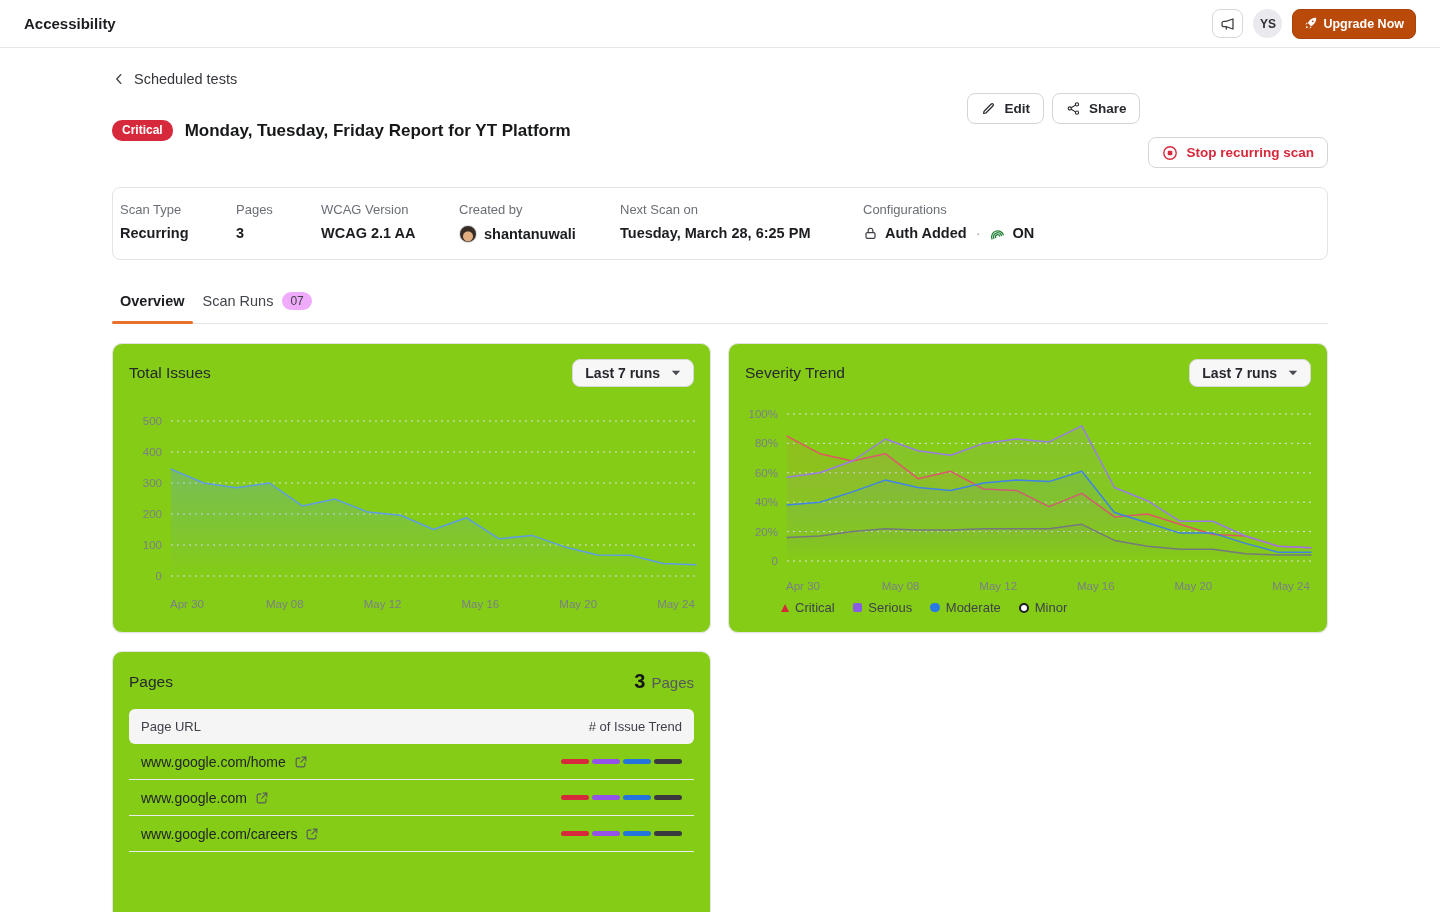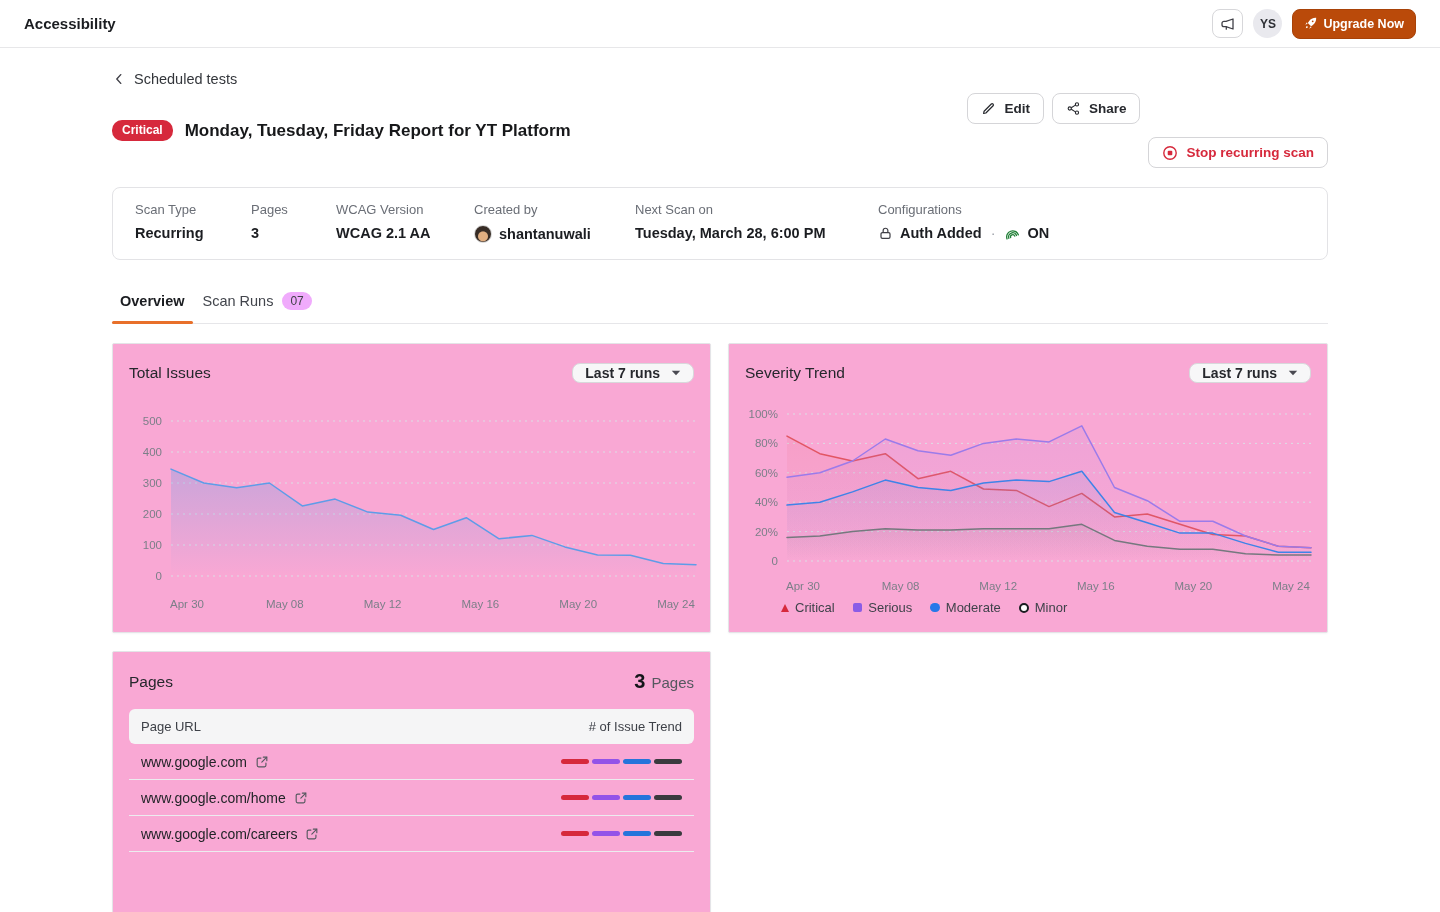--- a/index.html
+++ b/index.html
@@ -12,36 +12,36 @@
 .upgrade-btn { height:30px; padding:0 11px; border-radius:8px; background:#BA4A0A; border:1px solid #A84208; color:#fff; font-size:12.5px; font-weight:700; display:flex; align-items:center; gap:6px; }
 main { padding:23px 112px 0; }
 .breadcrumb { display:flex; align-items:center; gap:8px; font-size:14.5px; font-weight:500; color:#33363B; }
 .title-row { margin-top:6px; display:flex; align-items:center; justify-content:space-between; }
 .title-left { display:flex; align-items:center; gap:12px; }
 .badge-critical { background:#D6293C; color:#fff; font-size:12px; font-weight:700; padding:3px 10px 4px; border-radius:10px; }
 .page-title { font-size:17px; font-weight:700; color:#17181A; }
 .title-actions { display:flex; gap:8px;padding-left:28px; }
 .btn { height:31px; display:flex; align-items:center; gap:8px; padding:0 13px; background:#fff; border:1px solid #D5D5D8; border-radius:8px; font-size:13.5px; font-weight:700; color:#27292E; }
 .btn-danger { color:#D6293C;margin-top:44px; }
-.info-card { margin-top:19px; border:1px solid #E3E3E6; border-radius:8px; padding:14px 16px 16px 22px; display:flex; }
+.info-card { margin-top:19px; border:1px solid #E3E3E6; border-radius:8px; padding:14px 16px 16px 7px; display:flex; }
 .info-field .label { font-size:13px; color:#6A6E76; margin-bottom:8px; }
 .info-field .value { font-size:14.5px; font-weight:700; color:#1B1D21; display:flex; align-items:center; gap:7px; }
 .dot-sep { color:#9A9EA6; font-weight:400; margin:0 2px; }
 .tabs { margin-top:32px; border-bottom:1px solid #E6E6E9; display:flex; gap:2px; }
 .tab { padding:0 8px 13px; font-size:14.5px; color:#42454C; display:flex; gap:9px; align-items:center; position:relative; }
 .tab.active { font-weight:700; color:#1B1D21; }
 .tab.active::after { content:""; position:absolute; left:0; right:0; bottom:-1px; height:3px; background:#E8702A; border-radius:2px; }
 .tab-badge { background:#f0abfc; border-radius:10px; padding:2px 8px; font-size:12px; font-weight:400; color:#3F4147;text-align:right; }
 .cards-row { margin-top:19px; display:flex; gap:17px; }
-.card { border:1px solid #E4E4E7; border-radius:2px; background:#f9a8d4; box-shadow:0 1px 2px rgba(16,24,40,.04); }
+.card { border:1px solid #E4E4E7; border-radius:10px; background:#84cc16; box-shadow:0 1px 2px rgba(16,24,40,.04); }
 .chart-card { width:599px; height:290px; position:relative; }
 .chart-card.right { width:600px; }
 .card-head { display:flex; align-items:center; justify-content:space-between; padding:14px 16px 0; height:44px; }
 .card-title { font-size:15.5px; color:#26282D; }
-.select { height:20px; padding:0 12px; display:flex; align-items:center; gap:11px; background:#F7F7F8; border:1px solid #D8D8DB; border-radius:8px; font-size:14px; font-weight:700; color:#26282D; }
+.select { height:28px; padding:0 12px; display:flex; align-items:center; gap:11px; background:#F7F7F8; border:1px solid #D8D8DB; border-radius:8px; font-size:14px; font-weight:700; color:#26282D; }
 svg.chart { display:block; margin-top:12px; }
 .tick { font-size:11.5px; fill:#7B7F88; font-family:"Liberation Sans",sans-serif; }
 .legend { position:absolute; left:52px; bottom:17px; display:flex; gap:18px; align-items:center; font-size:13px; color:#3F424A; }
 .legend-item { display:flex; align-items:center; gap:6px; }
 .mk-triangle { width:0; height:0; border-left:4.5px solid transparent; border-right:4.5px solid transparent; border-bottom:8.5px solid #D6293C; }
 .mk-square { width:9.5px; height:9.5px; border-radius:2px; background:#8A5CE6; }
 .mk-circle { width:9.5px; height:9.5px; border-radius:50%; background:#2878E8; }
 .mk-circle-o { width:10px; height:10px; border-radius:50%; border:2.5px solid #1B1D21; background:#fff; }
 .pages-card { width:599px; height:295px; margin-top:18px; padding:18px 16px; }
 .pages-head { display:flex; justify-content:space-between; align-items:center; }
@@ -150,21 +150,21 @@
     </div>
     <div class="info-field" style="width:161px">
       <div class="label">Created by</div>
       <div class="value">
         <span class="creator-avatar"></span>
         <span>shantanuwali</span>
       </div>
     </div>
     <div class="info-field" style="width:243px">
       <div class="label">Next Scan on</div>
-      <div class="value">Tuesday, March 28, 6:00 PM</div>
+      <div class="value">Tuesday, March 28, 6:25 PM</div>
     </div>
     <div class="info-field">
       <div class="label">Configurations</div>
       <div class="value">
         <span class="ic">
           <svg width="15" height="15" viewBox="0 0 16 16" fill="none" stroke="#3F3F46" stroke-width="1.3">
               <rect x="3.2" y="7" width="9.6" height="6.3" rx="1.5"></rect>
               <path d="M5.5 7 V4.9 a2.5 2.5 0 0 1 5 0 V7"></path>
             </svg>
         </span>
@@ -323,39 +323,39 @@
         <span class="num">3</span>
         <span class="suffix">Pages</span>
       </div>
     </div>
     <div class="table-head">
       <span>Page URL</span>
       <span># of Issue Trend</span>
     </div>
     <div class="table-row">
       <span class="url">
-        <span>www.google.com</span>
+        <span>www.google.com/home</span>
         <span class="ic">
           <svg width="14" height="14" viewBox="0 0 16 16" fill="none" stroke="#55585F" stroke-width="1.3" stroke-linecap="round">
               <path d="M6.8 3.5 H4.2 A1.7 1.7 0 0 0 2.5 5.2 v6.6 a1.7 1.7 0 0 0 1.7 1.7 h6.6 a1.7 1.7 0 0 0 1.7 -1.7 V9.2"></path>
               <path d="M9.5 2.5 h4 v4"></path>
               <path d="M13.2 2.8 L7.8 8.2"></path>
             </svg>
         </span>
       </span>
       <span class="trend">
           <span style="background: rgb(214, 41, 60);"></span>
           <span style="background: rgb(147, 83, 232);"></span>
           <span style="background: rgb(37, 116, 219);"></span>
           <span style="background: rgb(58, 58, 62);"></span>
         </span>
     </div>
     <div class="table-row">
       <span class="url">
-        <span>www.google.com/home</span>
+        <span>www.google.com</span>
         <span class="ic">
           <svg width="14" height="14" viewBox="0 0 16 16" fill="none" stroke="#55585F" stroke-width="1.3" stroke-linecap="round">
               <path d="M6.8 3.5 H4.2 A1.7 1.7 0 0 0 2.5 5.2 v6.6 a1.7 1.7 0 0 0 1.7 1.7 h6.6 a1.7 1.7 0 0 0 1.7 -1.7 V9.2"></path>
               <path d="M9.5 2.5 h4 v4"></path>
               <path d="M13.2 2.8 L7.8 8.2"></path>
             </svg>
         </span>
       </span>
       <span class="trend">
           <span style="background: rgb(214, 41, 60);"></span>

